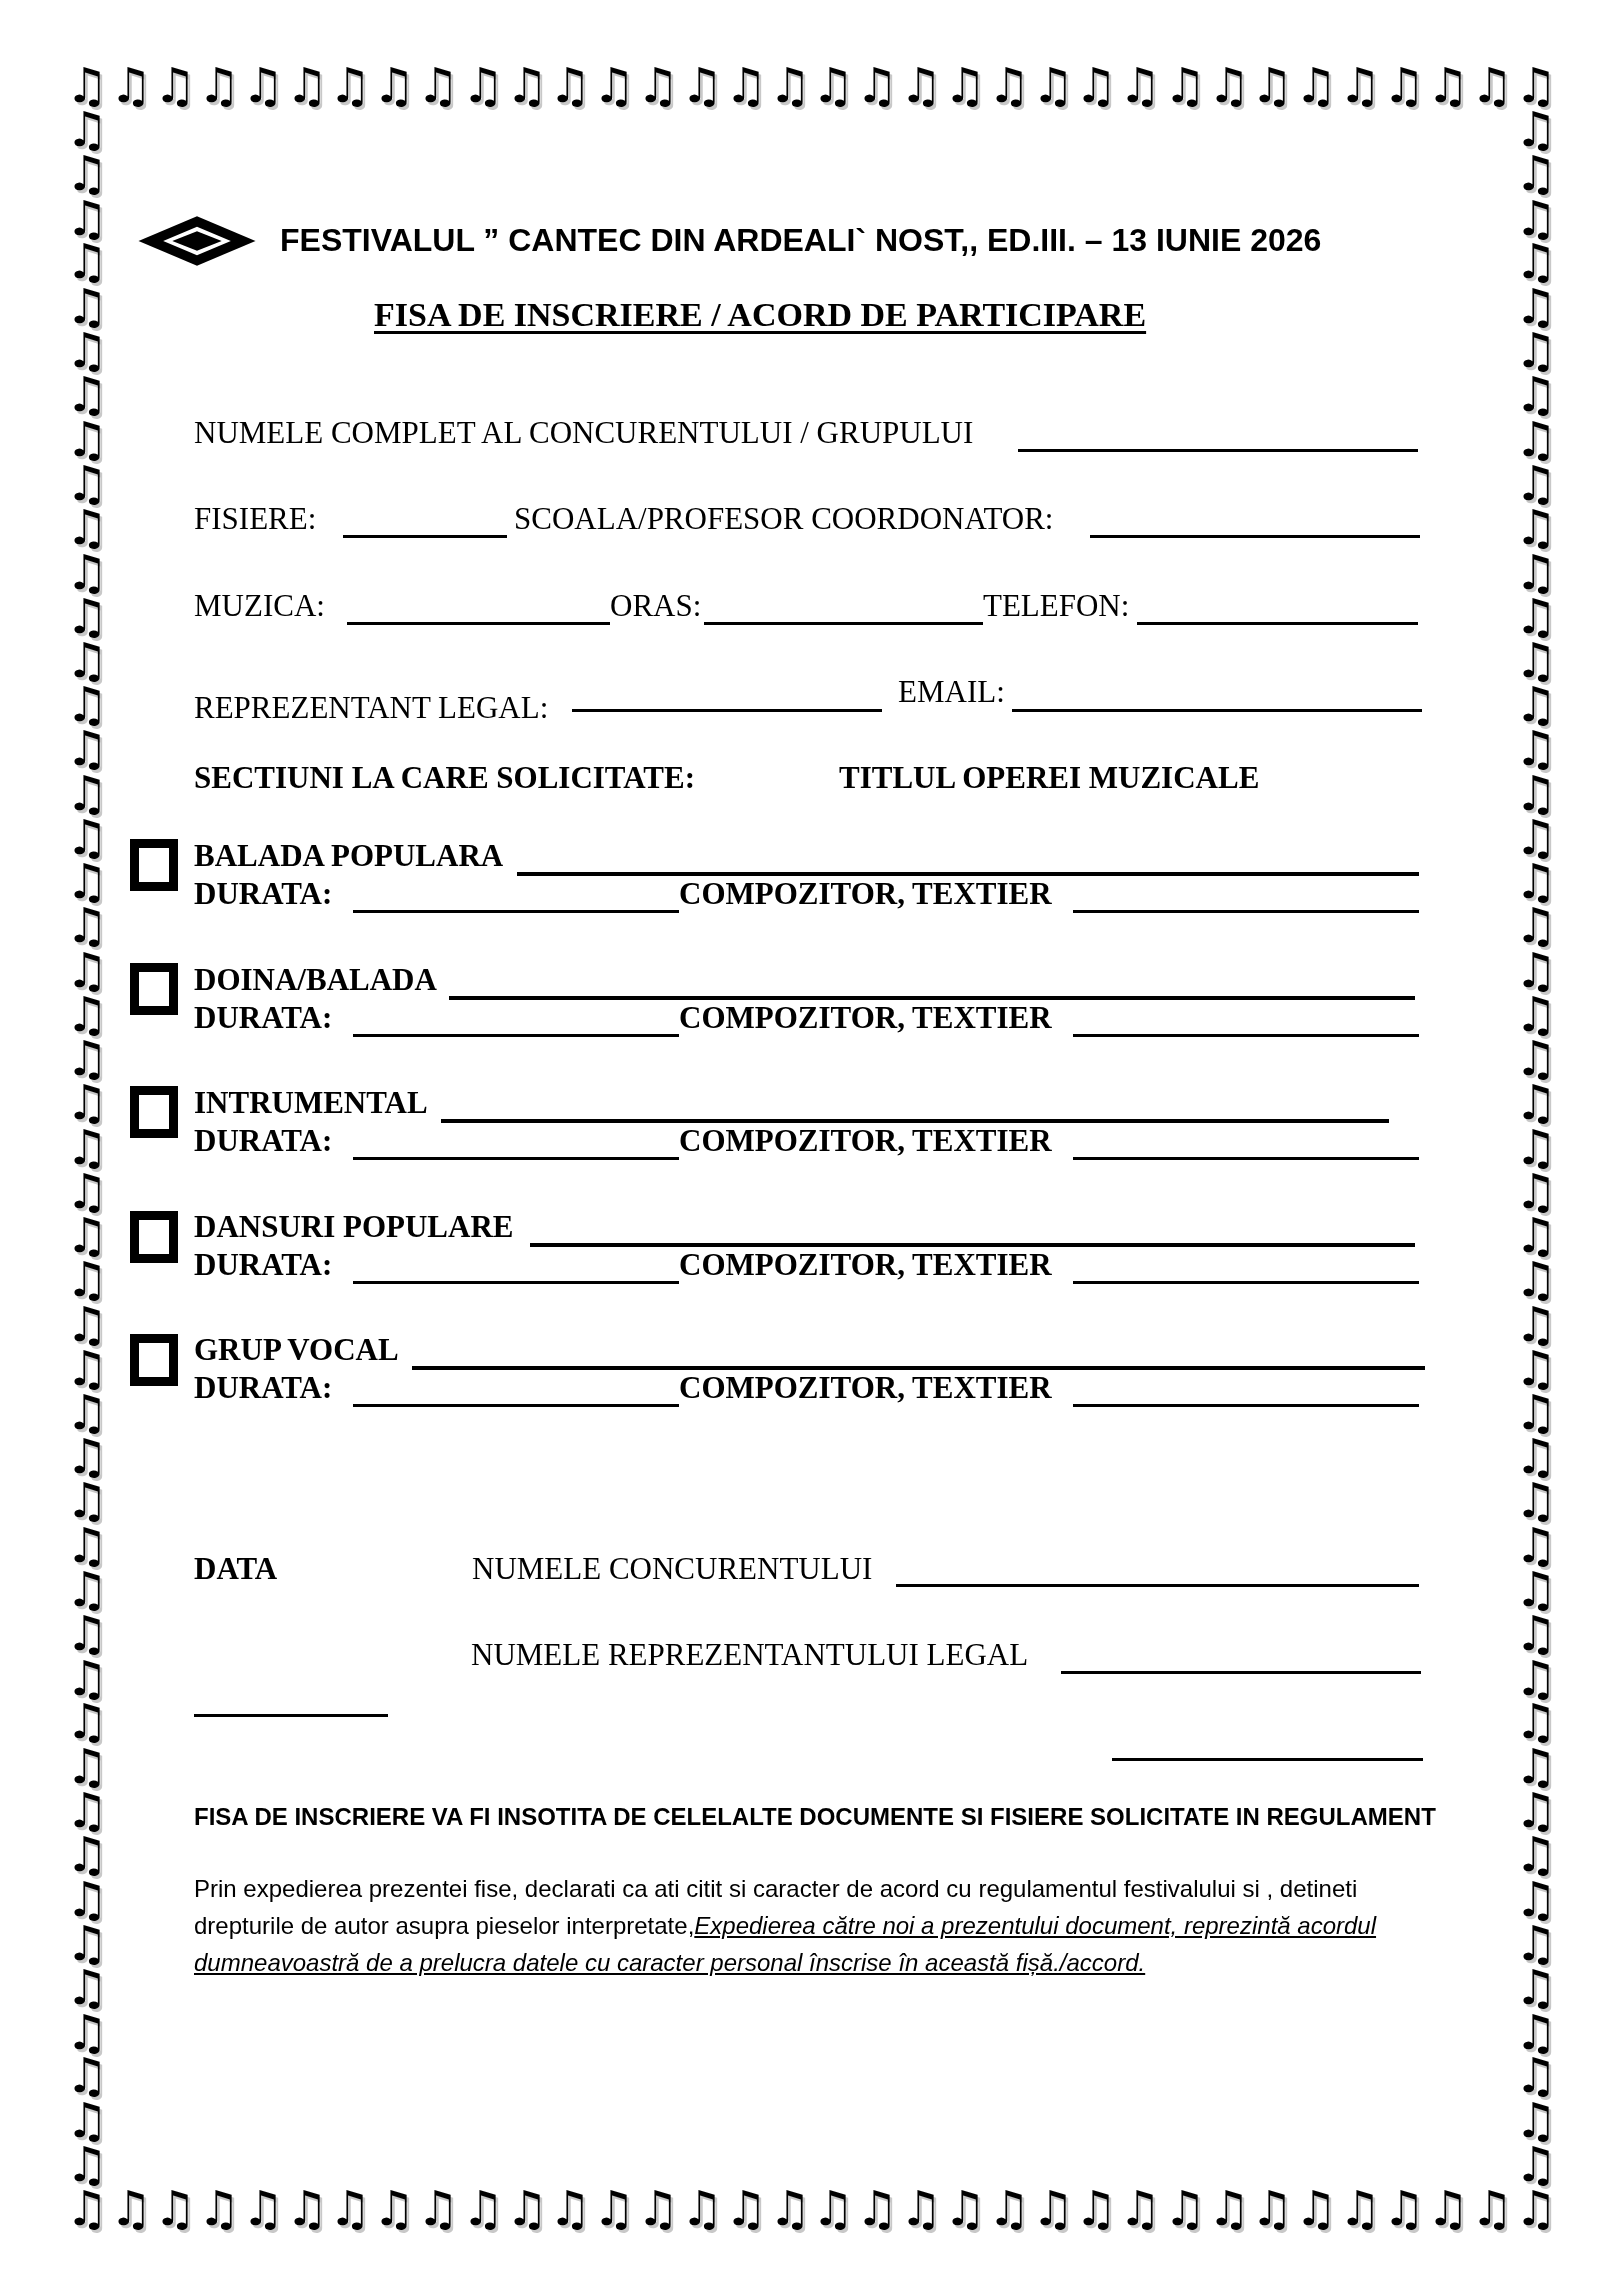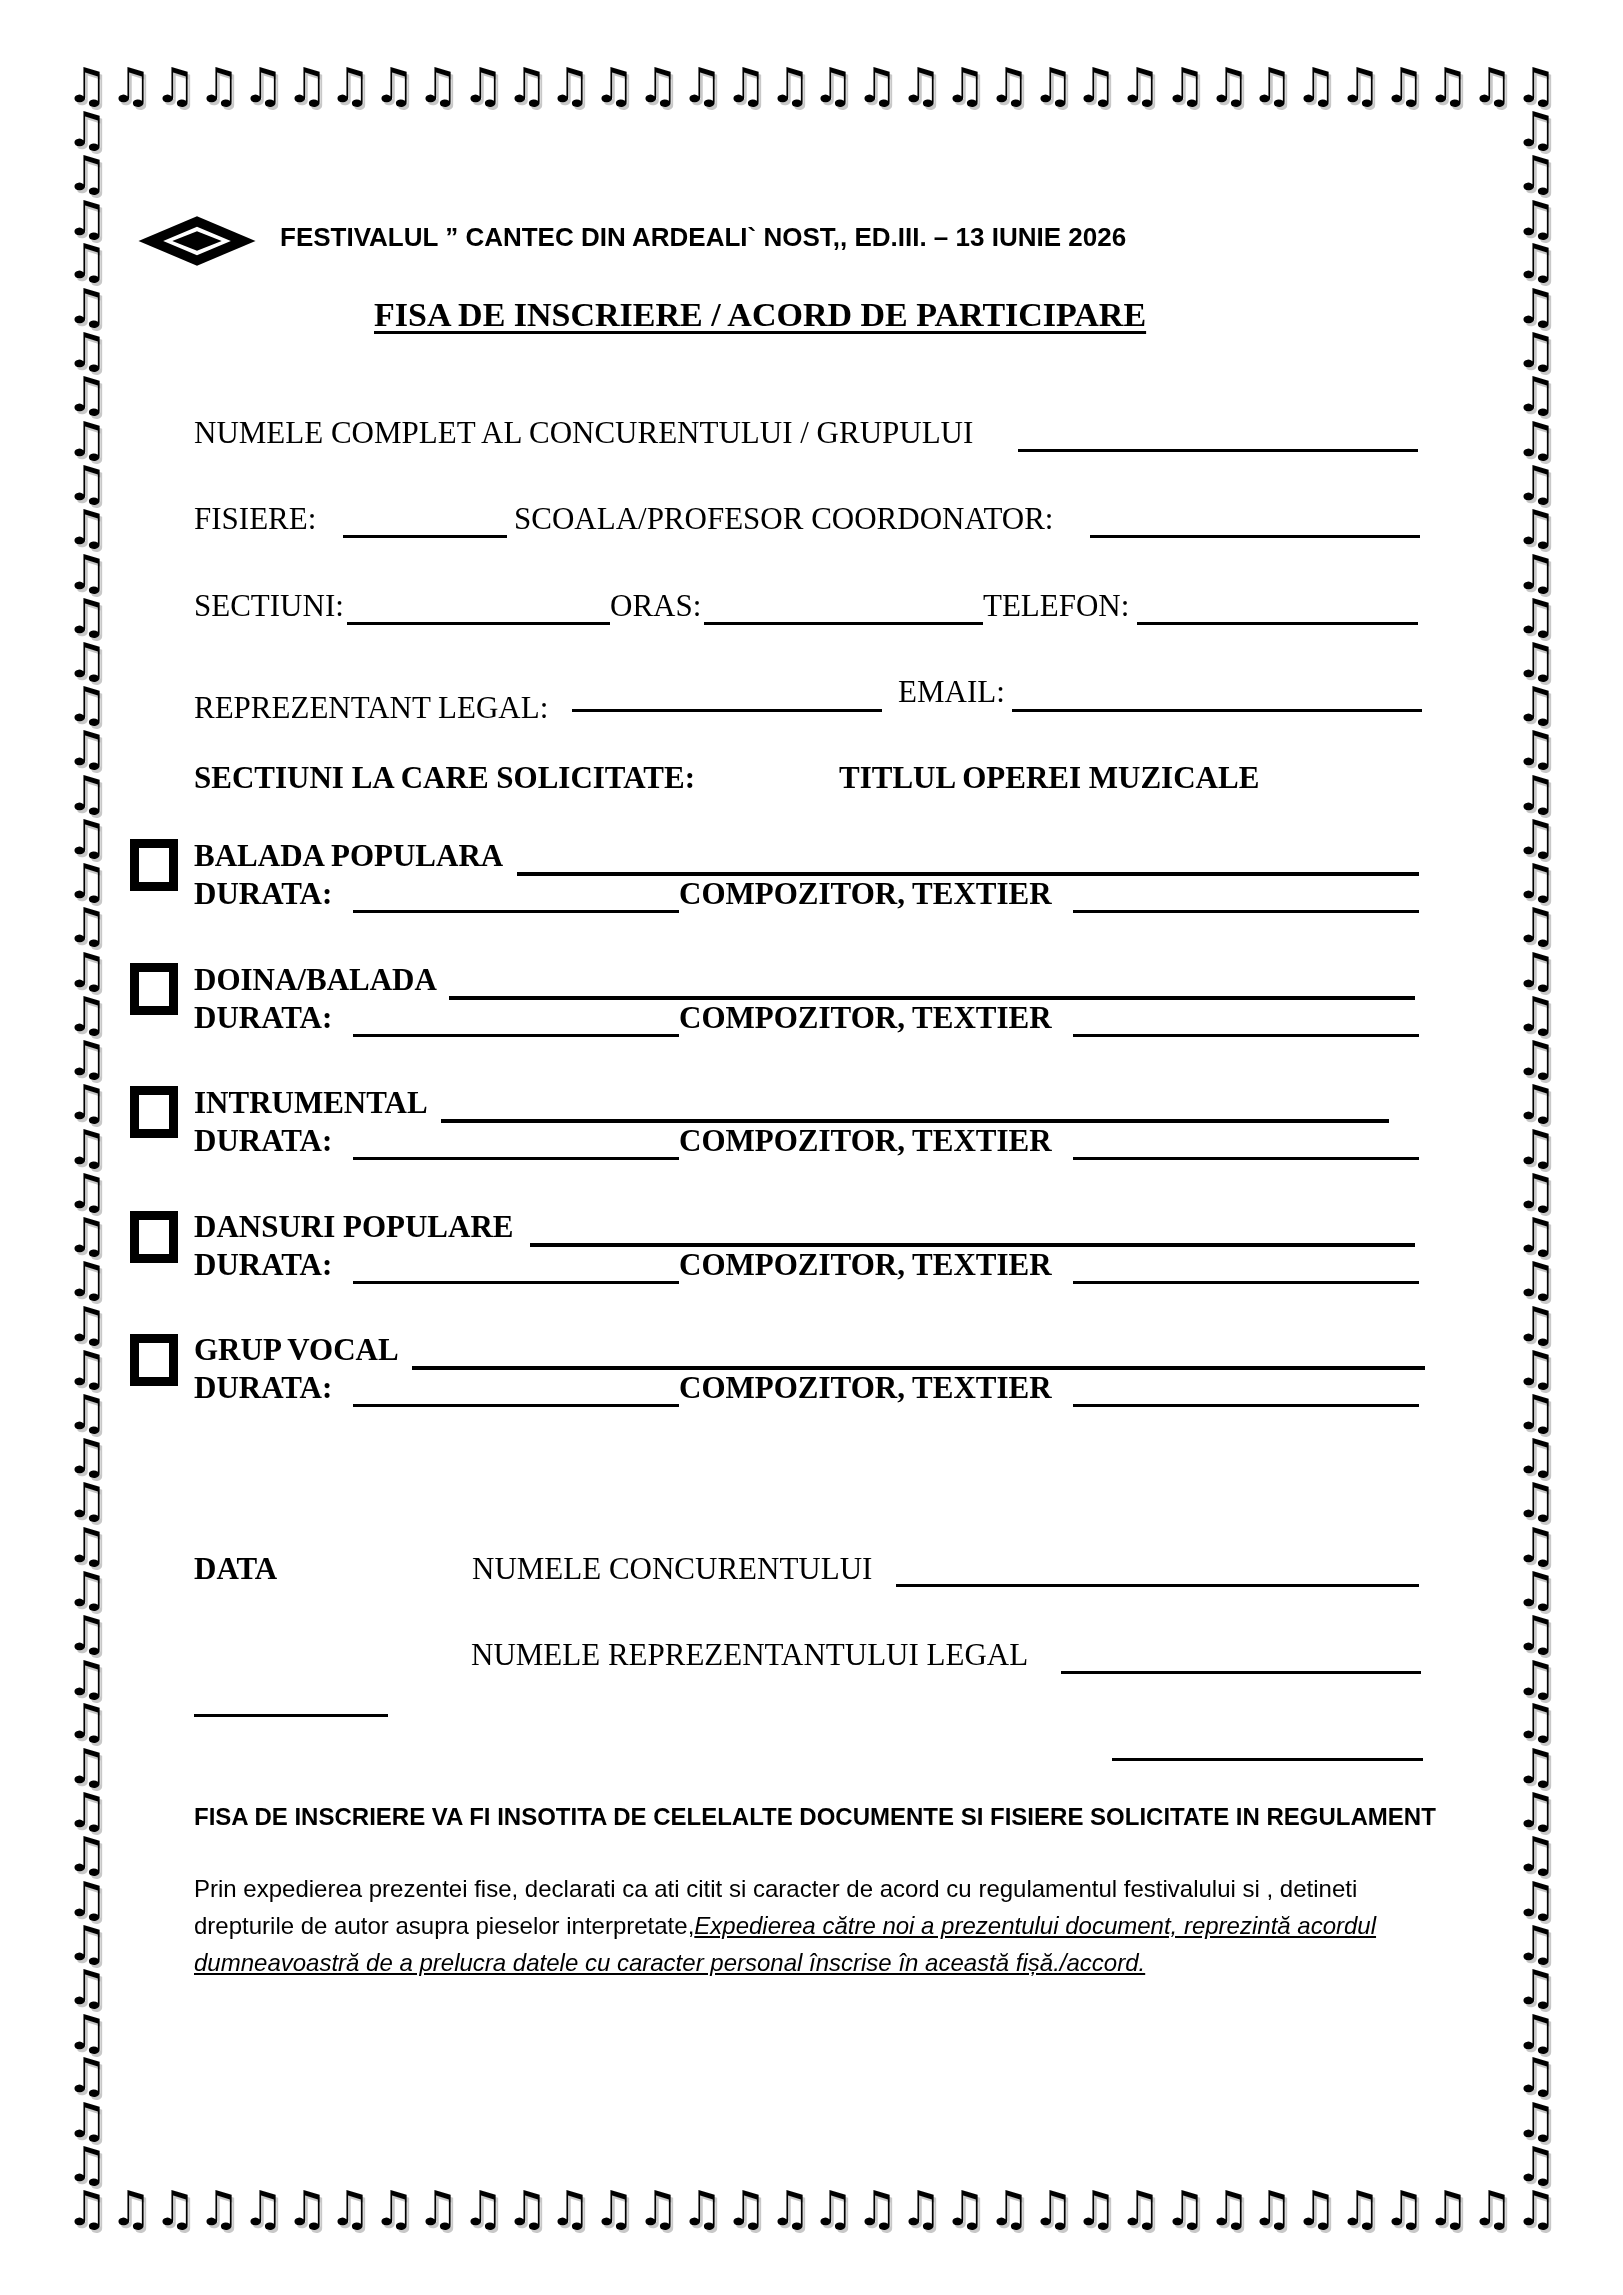--- a/index.html
+++ b/index.html
@@ -11,21 +11,21 @@
     position: absolute; width: 44px; height: 44px;
     font-family: "DejaVu Sans", sans-serif; font-size: 48px; line-height: 44px;
     text-align: center; color: #000;
     text-shadow: 2.6px 2.6px 0 #c8c8c8;
     font-weight: bold;
   }
 
   .abs { position: absolute; white-space: nowrap; }
 
   .festival {
-    left: 280px; top: 222px; font-size: 26px; font-weight: bold;
+    left: 280px; top: 222px; font-size: 32px; font-weight: bold;
     font-family: "Liberation Sans", sans-serif; letter-spacing: 0px;
   }
   .logo { position: absolute; left: 137px; top: 215px; width: 120px; height: 52px; }
 
   .title {
     left: 374px; top: 296px; font-size: 34px; font-weight: bold;
     font-family: "Liberation Serif", serif;
     text-decoration: underline; text-decoration-thickness: 3.3px; text-underline-offset: 5.2px;
   }
 
@@ -222,21 +222,21 @@
   <div class="abs title">FISA DE INSCRIERE / ACORD DE PARTICIPARE</div>
 
   <div class="abs field-label" style="left:194px; top:415px;">NUMELE COMPLET AL CONCURENTULUI / GRUPULUI</div>
   <div class="line" style="left:1018px; top:449px; width:400px;"></div>
 
   <div class="abs field-label" style="left:194px; top:501px;">FISIERE:</div>
   <div class="line" style="left:343px; top:535px; width:164px;"></div>
   <div class="abs field-label" style="left:514px; top:501px;">SCOALA/PROFESOR COORDONATOR:</div>
   <div class="line" style="left:1090px; top:535px; width:330px;"></div>
 
-  <div class="abs field-label" style="left:194px; top:588px;">SECTIUNI:</div>
+  <div class="abs field-label" style="left:194px; top:588px;">MUZICA:</div>
   <div class="line" style="left:347px; top:622px; width:263px;"></div>
   <div class="abs field-label" style="left:610px; top:588px;">ORAS:</div>
   <div class="line" style="left:704px; top:622px; width:279px;"></div>
   <div class="abs field-label" style="left:983px; top:588px;">TELEFON:</div>
   <div class="line" style="left:1137px; top:622px; width:281px;"></div>
 
   <div class="abs field-label" style="left:194px; top:690px;">REPREZENTANT LEGAL:</div>
   <div class="line" style="left:572px; top:709px; width:310px;"></div>
   <div class="abs field-label" style="left:898px; top:674px;">EMAIL:</div>
   <div class="line" style="left:1012px; top:709px; width:410px;"></div>

